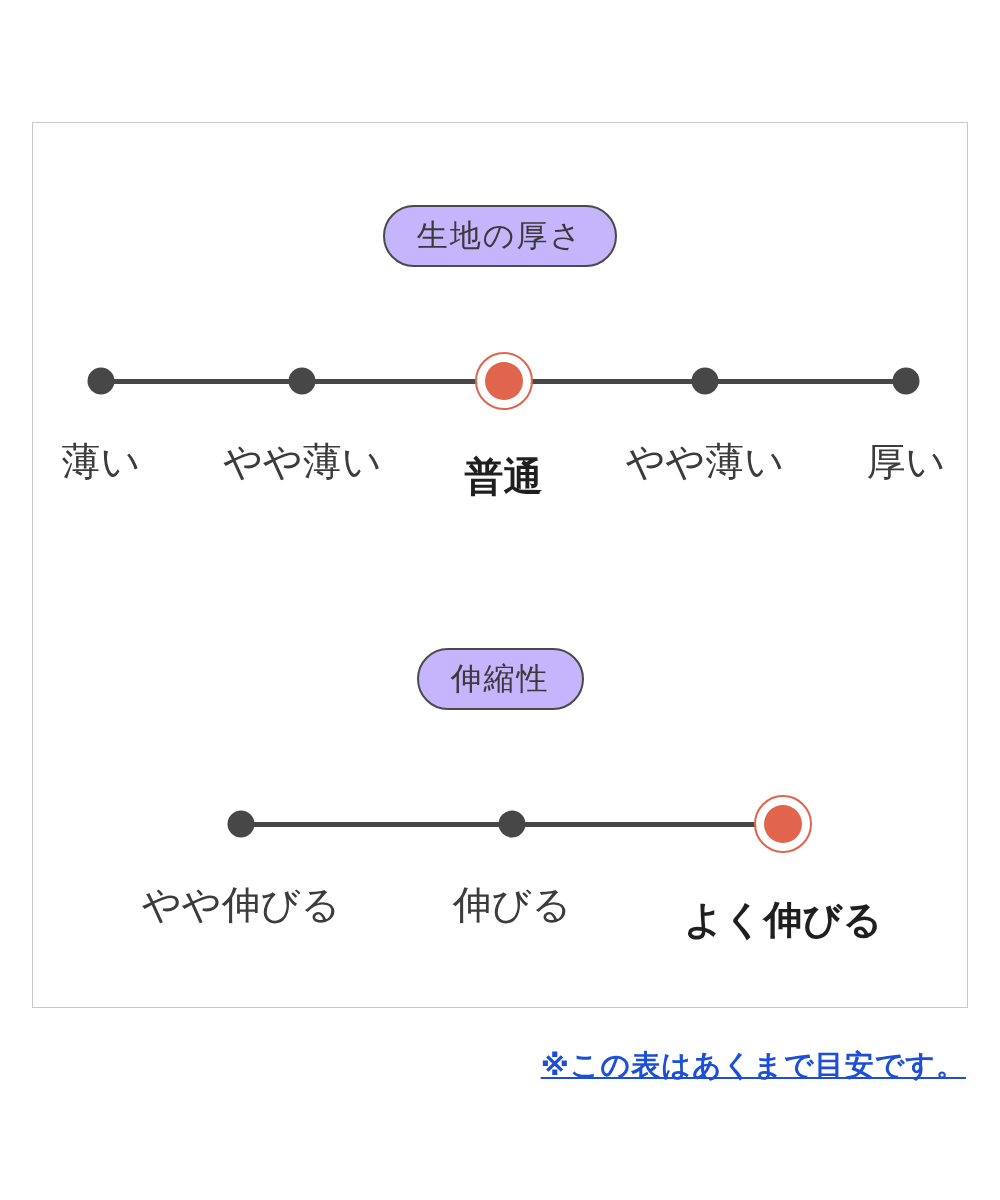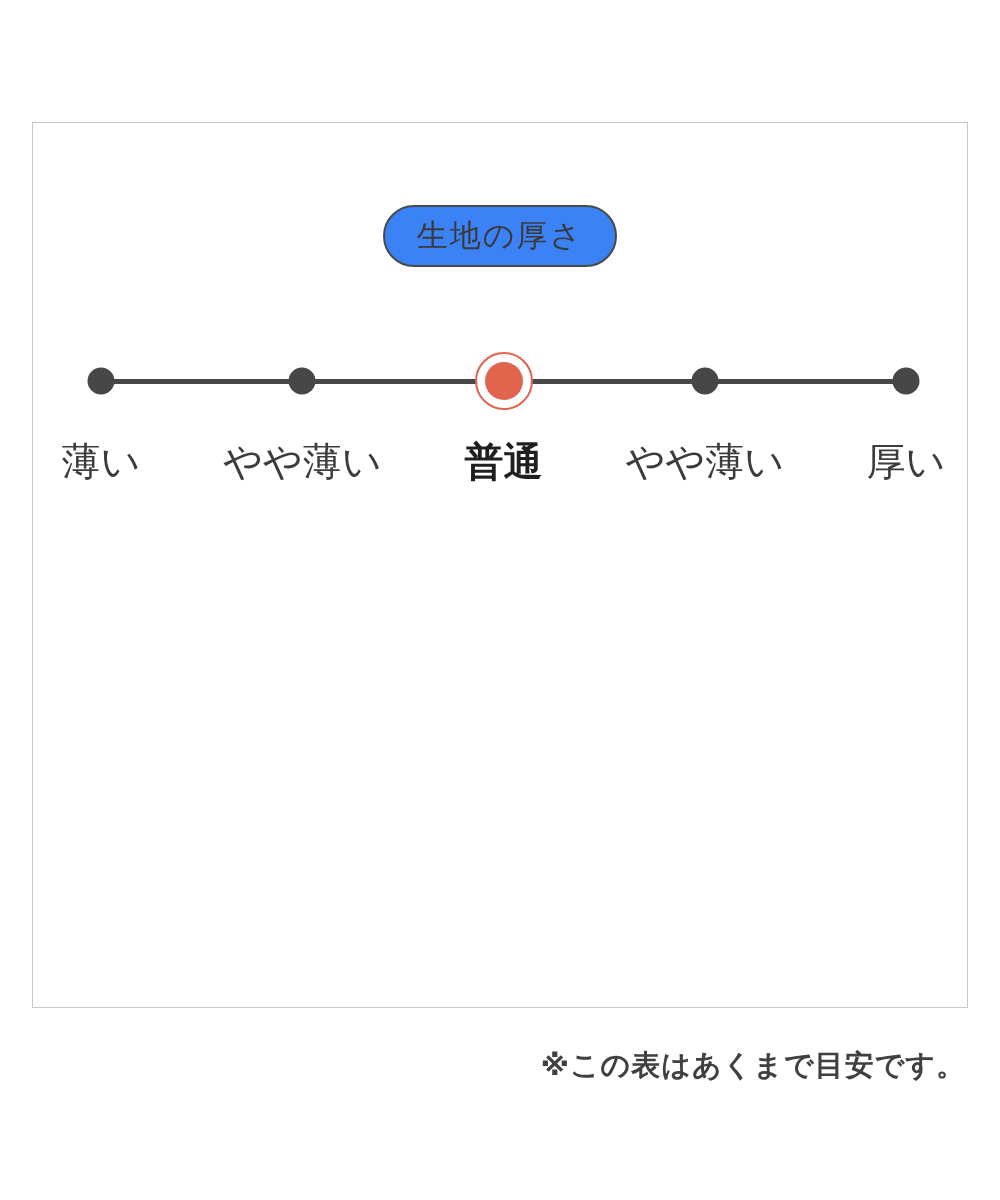--- a/index.html
+++ b/index.html
@@ -13,21 +13,21 @@
     position:absolute; left:32px; top:122px; width:936px; height:886px;
     border:1px solid var(--panel-border,#c9c9c9); background:#fff;
   }
   .chart { position:absolute; left:0; width:100%; height:300px; }
   .chart-0 { top:82px; }
   .chart-1 { top:525px; }
   .pill {
     width:fit-content; margin:0 auto;
     border:2.5px solid #4a4a4a; border-radius:999px;
     padding:8px 32px; font-size:31px; font-weight:500;
-    color:#3a3a3a; letter-spacing:2px; background:#3b82f6;
+    color:#3a3a3a; letter-spacing:2px; background:#c4b5fd;
   }
   .track { position:absolute; top:176px; height:0; }
   .scale-line {
     position:absolute; left:0; right:0; top:-2.5px; height:5px;
     background:var(--line,#474747); border-radius:3px;
   }
   .dot {
     position:absolute; top:0; width:27px; height:27px;
     background:var(--dot,#474747); border-radius:50%;
     transform:translate(-50%,-50%);
@@ -40,25 +40,26 @@
   .dot.selected::after {
     content:""; position:absolute; inset:-10px;
     border:2.5px solid var(--accent,#e0654c); border-radius:50%;
   }
   .labels { position:absolute; top:234px; height:46px; }
   .label {
     position:absolute; top:0; transform:translateX(-50%);
     white-space:nowrap; font-size:39px; line-height:46px;
     font-weight:500; color:var(--text,#3c3c3c);
   }
-  .label.selected { font-weight:700; color:var(--sel-text,#1f1f1f); }
+  .label.selected { font-weight:700; color:var(--sel-text,#1f1f1f);margin-top:15px; }
   .note {
     position:absolute; right:34px; top:1046px;
-    font-size:29px; font-weight:600; color:#404040;
+    font-size:29px; font-weight:600; color:#1d4ed8;
     letter-spacing:1px;
+    text-decoration:underline;
   }
 </style>
 </head>
 <body>
 
 <div class="panel">
   <section class="chart chart-0">
       <div class="pill"><span>生地の厚さ</span></div>
       <div class="track" style="left: 68px; width: 805px;">
         <div class="scale-line"></div>
@@ -69,15 +70,29 @@
         <div class="dot" style="left: 100%;"></div>
       </div>
       <div class="labels" style="left: 68px; width: 805px;">
         <span class="label" style="left: 0%;">薄い</span>
         <span class="label" style="left: 25%;">やや薄い</span>
         <span class="label selected" style="left: 50%;">普通</span>
         <span class="label" style="left: 75%;">やや薄い</span>
         <span class="label" style="left: 100%;">厚い</span>
       </div>
     </section>
+  <section class="chart chart-1">
+      <div class="pill"><span>伸縮性</span></div>
+      <div class="track" style="left: 208px; width: 542px;">
+        <div class="scale-line"></div>
+        <div class="dot" style="left: 0%;"></div>
+        <div class="dot" style="left: 50%;"></div>
+        <div class="dot selected" style="left: 100%;"></div>
+      </div>
+      <div class="labels" style="left: 208px; width: 542px;">
+        <span class="label" style="left: 0%;">やや伸びる</span>
+        <span class="label" style="left: 50%;">伸びる</span>
+        <span class="label selected" style="left: 100%;">よく伸びる</span>
+      </div>
+    </section>
 </div>
 
 <div class="note">※この表はあくまで目安です。</div>
 
 </body></html>

